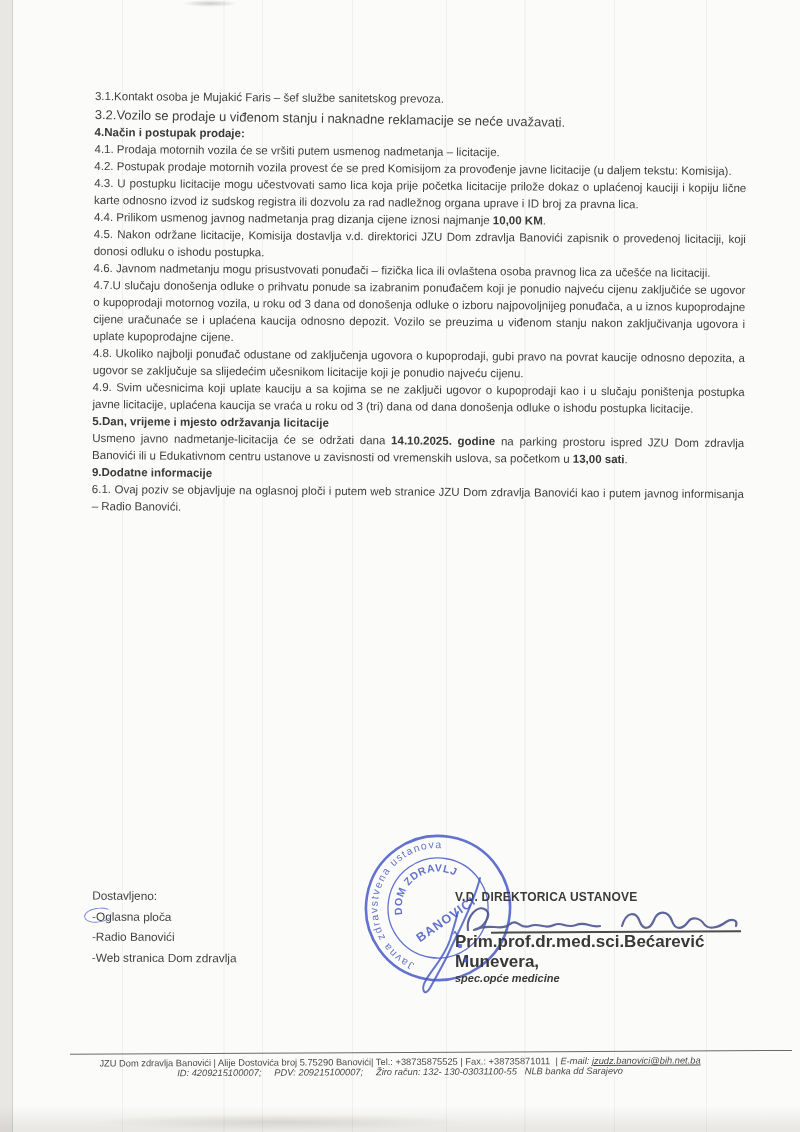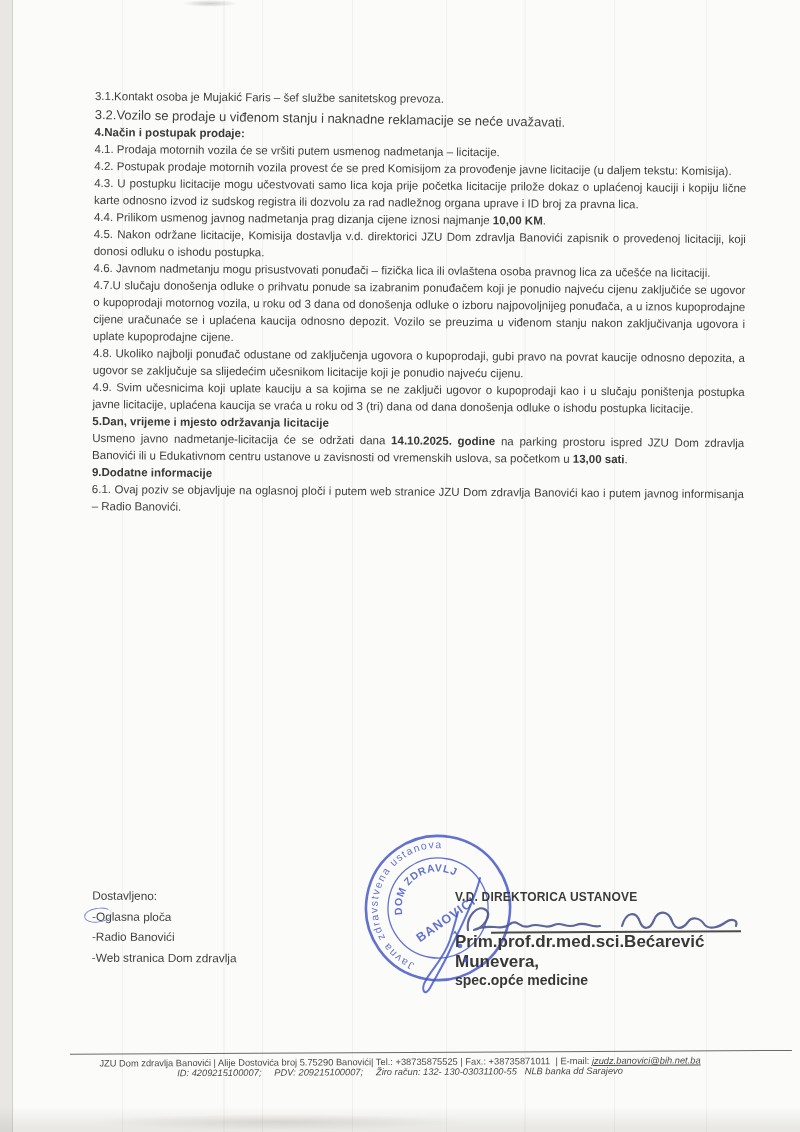--- a/index.html
+++ b/index.html
@@ -49,32 +49,32 @@
   
   .delivery{position:absolute;left:92px;top:886px;font-size:11.8px;line-height:20.5px;transform:rotate(.3deg);}
   .pen-circle{position:absolute;left:-8px;top:22px;width:26px;height:13px;border:1.6px solid rgba(70,92,200,.75);
     border-radius:50%;transform:rotate(-8deg);border-right-color:rgba(70,92,200,.15);}
 
   
   .sigblock{position:absolute;left:455px;top:890px;width:300px;text-align:left;}
   .sig-title{font-weight:bold;font-size:12px;color:#3a3a3a;letter-spacing:.2px;}
   .sig-line{position:absolute;left:36px;top:41px;width:250px;height:1.5px;background:#4b4b4b;transform:rotate(-.3deg);}
   .sig-name{margin-top:28px;font-weight:bold;font-size:17px;color:#383838;}
-  .sig-name2{font-weight:bold;font-size:14px;color:#383838;}
+  .sig-name2{font-weight:bold;font-size:11px;color:#383838;font-style:italic;}
 
   
   .stamp{position:absolute;left:360px;top:830px;width:156px;height:156px;transform:rotate(-35deg);opacity:.82;}
   .ink{position:absolute;left:350px;top:838px;width:410px;height:170px;pointer-events:none;}
 
   
   .footer{position:absolute;left:0;top:1052px;width:800px;transform:rotate(-.3deg);}
   .footer-rule{margin-left:70px;width:722px;height:1px;background:#6a6a6a;}
   .f1{margin-top:4px;text-align:center;font-size:9.3px;color:#4a4a4a;white-space:pre-wrap;}
   .f2{text-align:center;font-size:9.3px;color:#4a4a4a;font-style:italic;white-space:pre-wrap;}
-  .f-it{margin-top:33px;}
+  .f-it{font-style:italic;margin-top:33px;}
   .f-link{font-style:italic;text-decoration:underline;margin-top:20px;}
 </style>
 </head>
 <body>
 
 <div class="streak" style="left:122px"></div>
 <div class="streak s2" style="left:223px"></div>
 <div class="streak" style="left:262px"></div>
 <div class="streak" style="left:352px"></div>
 <div class="streak" style="left:446px"></div>

